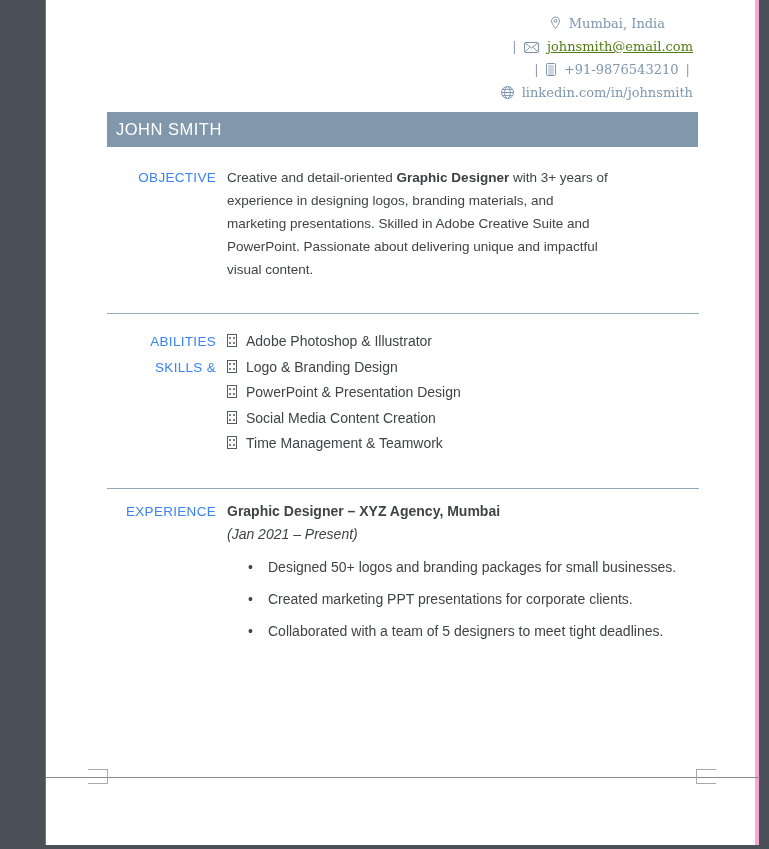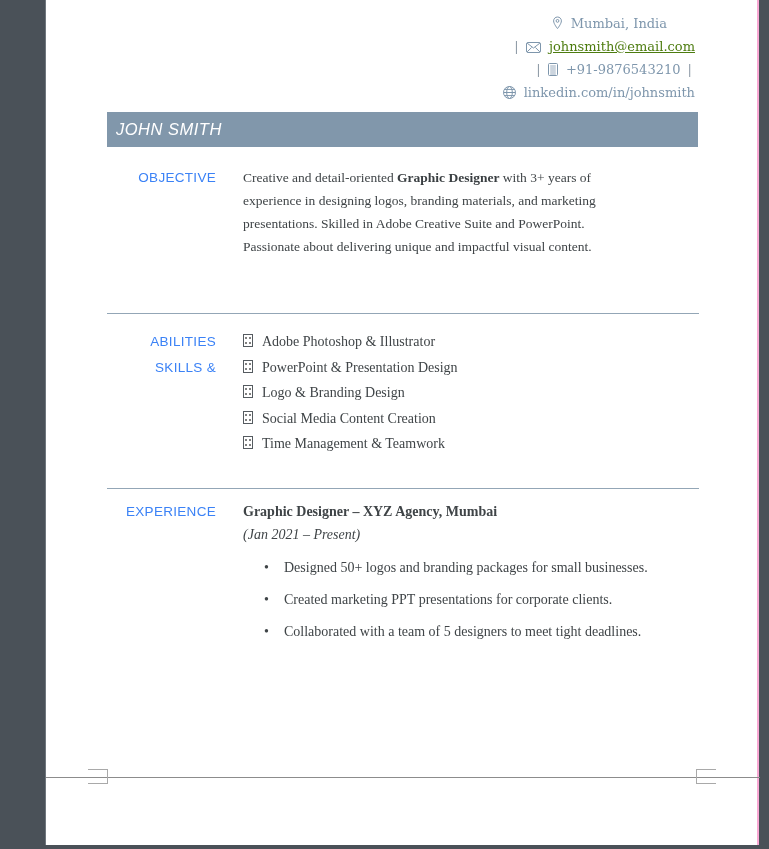--- a/index.html
+++ b/index.html
@@ -4,47 +4,47 @@
 <style>
   html,body{margin:0;padding:0;}
   body{
     width:769px;height:849px;position:relative;overflow:hidden;
     background:#4A5158;
     font-family:"Liberation Sans",sans-serif;
   }
   .page{
     position:absolute;left:45px;top:0;width:714px;height:845px;
     background:#ffffff;box-sizing:border-box;
-    border-left:1px solid #70777e;border-right:2px solid #f9a8d4;
+    border-left:1px solid #70777e;border-right:4px solid #f9a8d4;
   }
   
   .contact{
     position:absolute;top:13px;right:62px;text-align:right;
     font-family:"DejaVu Serif",serif;font-size:13px;line-height:21px;color:#7E96AC;
   }
   .c-line{white-space:nowrap;}
   .c-line.loc{padding-right:28px;}
   .sep{color:#8E9AA6;padding:0 3px;}
   .cicon{display:inline-block;vertical-align:-2px;margin-right:4px;}
   .email-link{color:#4d7c0f;text-decoration:underline;cursor:pointer;}
   
   .name-bar{
     position:absolute;left:61px;top:112px;width:591px;height:35px;
     background:#8197AB;color:#ffffff;display:flex;align-items:center;
-    font-size:16.5px;letter-spacing:0.5px;padding-left:9px;box-sizing:border-box;font-style:italic;
+    font-size:16.5px;letter-spacing:0.5px;padding-left:9px;box-sizing:border-box;
   }
   
   .row{position:absolute;left:61px;display:flex;}
   .label-col{
     width:109px;flex-shrink:0;text-align:right;
     color:#3b82f6;font-size:13.5px;letter-spacing:0.3px;line-height:25.5px;
   }
   .label-col.single{line-height:17px;padding-top:3px;}
   .body-col{
-    margin-left:27px;font-family:Liberation Serif, serif;color:#3F4447;
+    margin-left:11px;font-family:Liberation Sans, sans-serif;color:#3F4447;
   }
   .objective-text{font-size:13.5px;line-height:23px;width:385px;}
   .objective-text b{color:#3A3F42;}
   
   .skill-item{font-size:14px;line-height:25.5px;white-space:nowrap;}
   .tofu{
     display:inline-block;width:8px;height:11px;vertical-align:-1px;
     border:1px solid #555b60;margin-right:9px;
     background:
       radial-gradient(circle at 2px 3px,#777 0.7px,transparent 0.8px),
@@ -131,22 +131,22 @@
 
   <div class="divider d1"></div>
 
   <div class="row" style="top:329px">
     <div class="label-col">
       <div>ABILITIES</div>
       <div>SKILLS &amp;</div>
     </div>
     <div class="body-col">
       <div class="skill-item"><span class="tofu"></span><span>Adobe Photoshop &amp; Illustrator</span></div>
+      <div class="skill-item"><span class="tofu"></span><span>Logo &amp; Branding Design</span></div>
       <div class="skill-item"><span class="tofu"></span><span>PowerPoint &amp; Presentation Design</span></div>
-      <div class="skill-item"><span class="tofu"></span><span>Logo &amp; Branding Design</span></div>
       <div class="skill-item"><span class="tofu"></span><span>Social Media Content Creation</span></div>
       <div class="skill-item"><span class="tofu"></span><span>Time Management &amp; Teamwork</span></div>
     </div>
   </div>
 
   <div class="divider d2"></div>
 
   <div class="row" style="top:500px">
     <div class="label-col single">EXPERIENCE</div>
     <div class="body-col">

